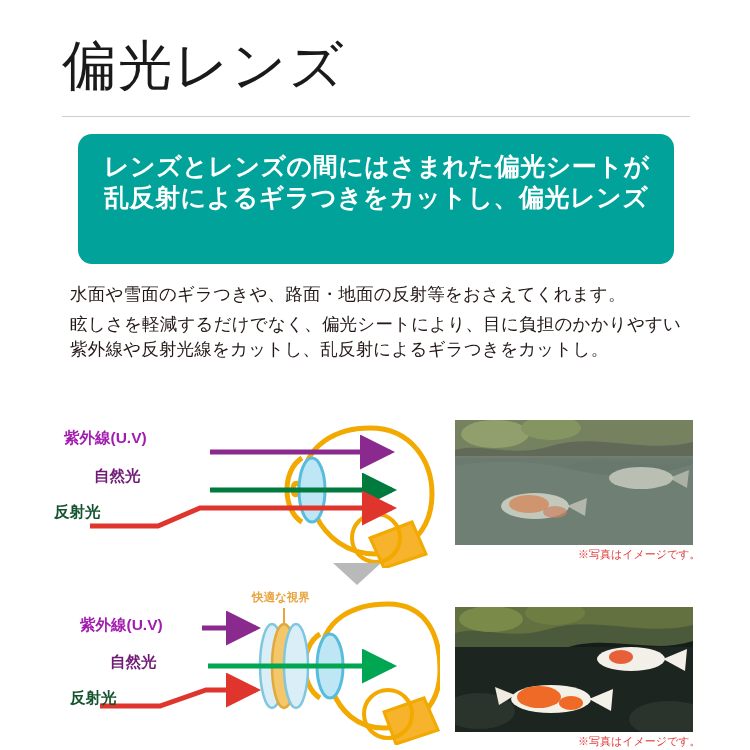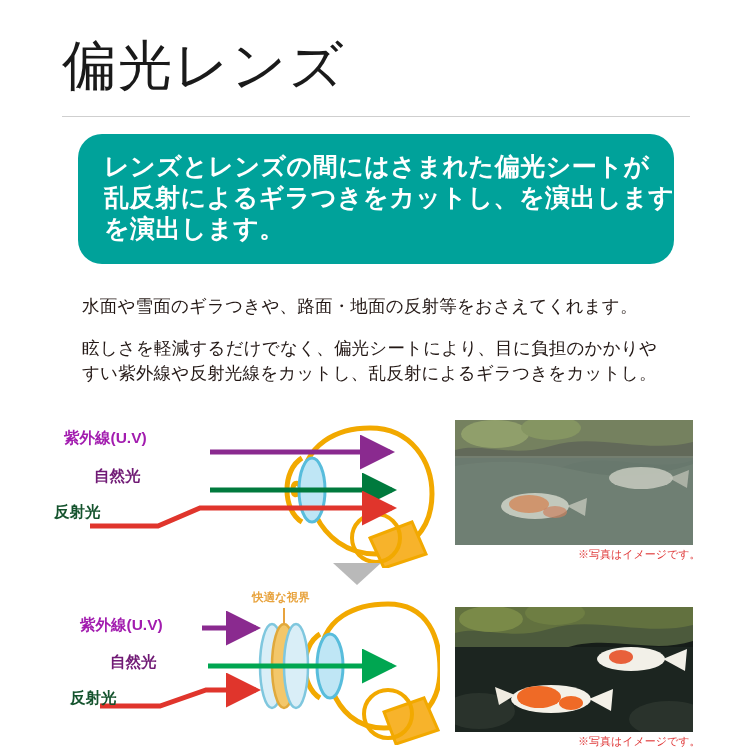--- a/index.html
+++ b/index.html
@@ -43,21 +43,21 @@
   }
 
   
   .callout {
     position: absolute;
     left: 78px;
     top: 134px;
     width: 596px;
     height: 130px;
     background: #00a29a;
-    border-radius: 24px;
+    border-radius: 14px;
     color: #ffffff;
     padding: 17px 26px 0 26px;
   }
   .callout-line {
     font-size: 25px;
     line-height: 31px;
     letter-spacing: 0.5px;
     font-weight: 700;
     white-space: nowrap;
   }
@@ -66,21 +66,21 @@
   .body-text {
     position: absolute;
     left: 66px;
     top: 278px;
     width: 620px;
     font-size: 17.5px;
     line-height: 25.5px;
     color: #231815;
     letter-spacing: 0.2px;
   }
-  .body-text p { margin: 16px; }
+  .body-text p { margin: 4px; }
 
   
   .diagram-top { position: absolute; left: 40px; top: 418px; width: 400px; height: 150px; }
   .diagram-bottom { position: absolute; left: 40px; top: 590px; width: 400px; height: 155px; }
 
   .label {
     position: absolute;
     font-size: 15.5px;
     font-weight: 700;
     white-space: nowrap;
@@ -125,22 +125,21 @@
 </head>
 <body>
 
 <div class="page">
 
   <div class="title">偏光レンズ</div>
   <div class="title-rule"></div>
 
   <div class="callout">
     <div class="callout-line">レンズとレンズの間にはさまれた偏光シートが</div>
-    <div class="callout-line">乱反射によるギラつきをカットし、を演出します</div>
-    <div class="callout-line">を演出します。</div>
+    <div class="callout-line">乱反射によるギラつきをカットし、偏光レンズ</div>
   </div>
 
   <div class="body-text">
     <p>水面や雪面のギラつきや、路面・地面の反射等をおさえてくれます。</p>
     <p>眩しさを軽減するだけでなく、偏光シートにより、目に負担のかかりやすい紫外線や反射光線をカットし、乱反射によるギラつきをカットし。</p>
   </div>
 
   <div class="diagram-top">
     <svg width="400" height="150" viewBox="0 0 400 150">
       <defs>

